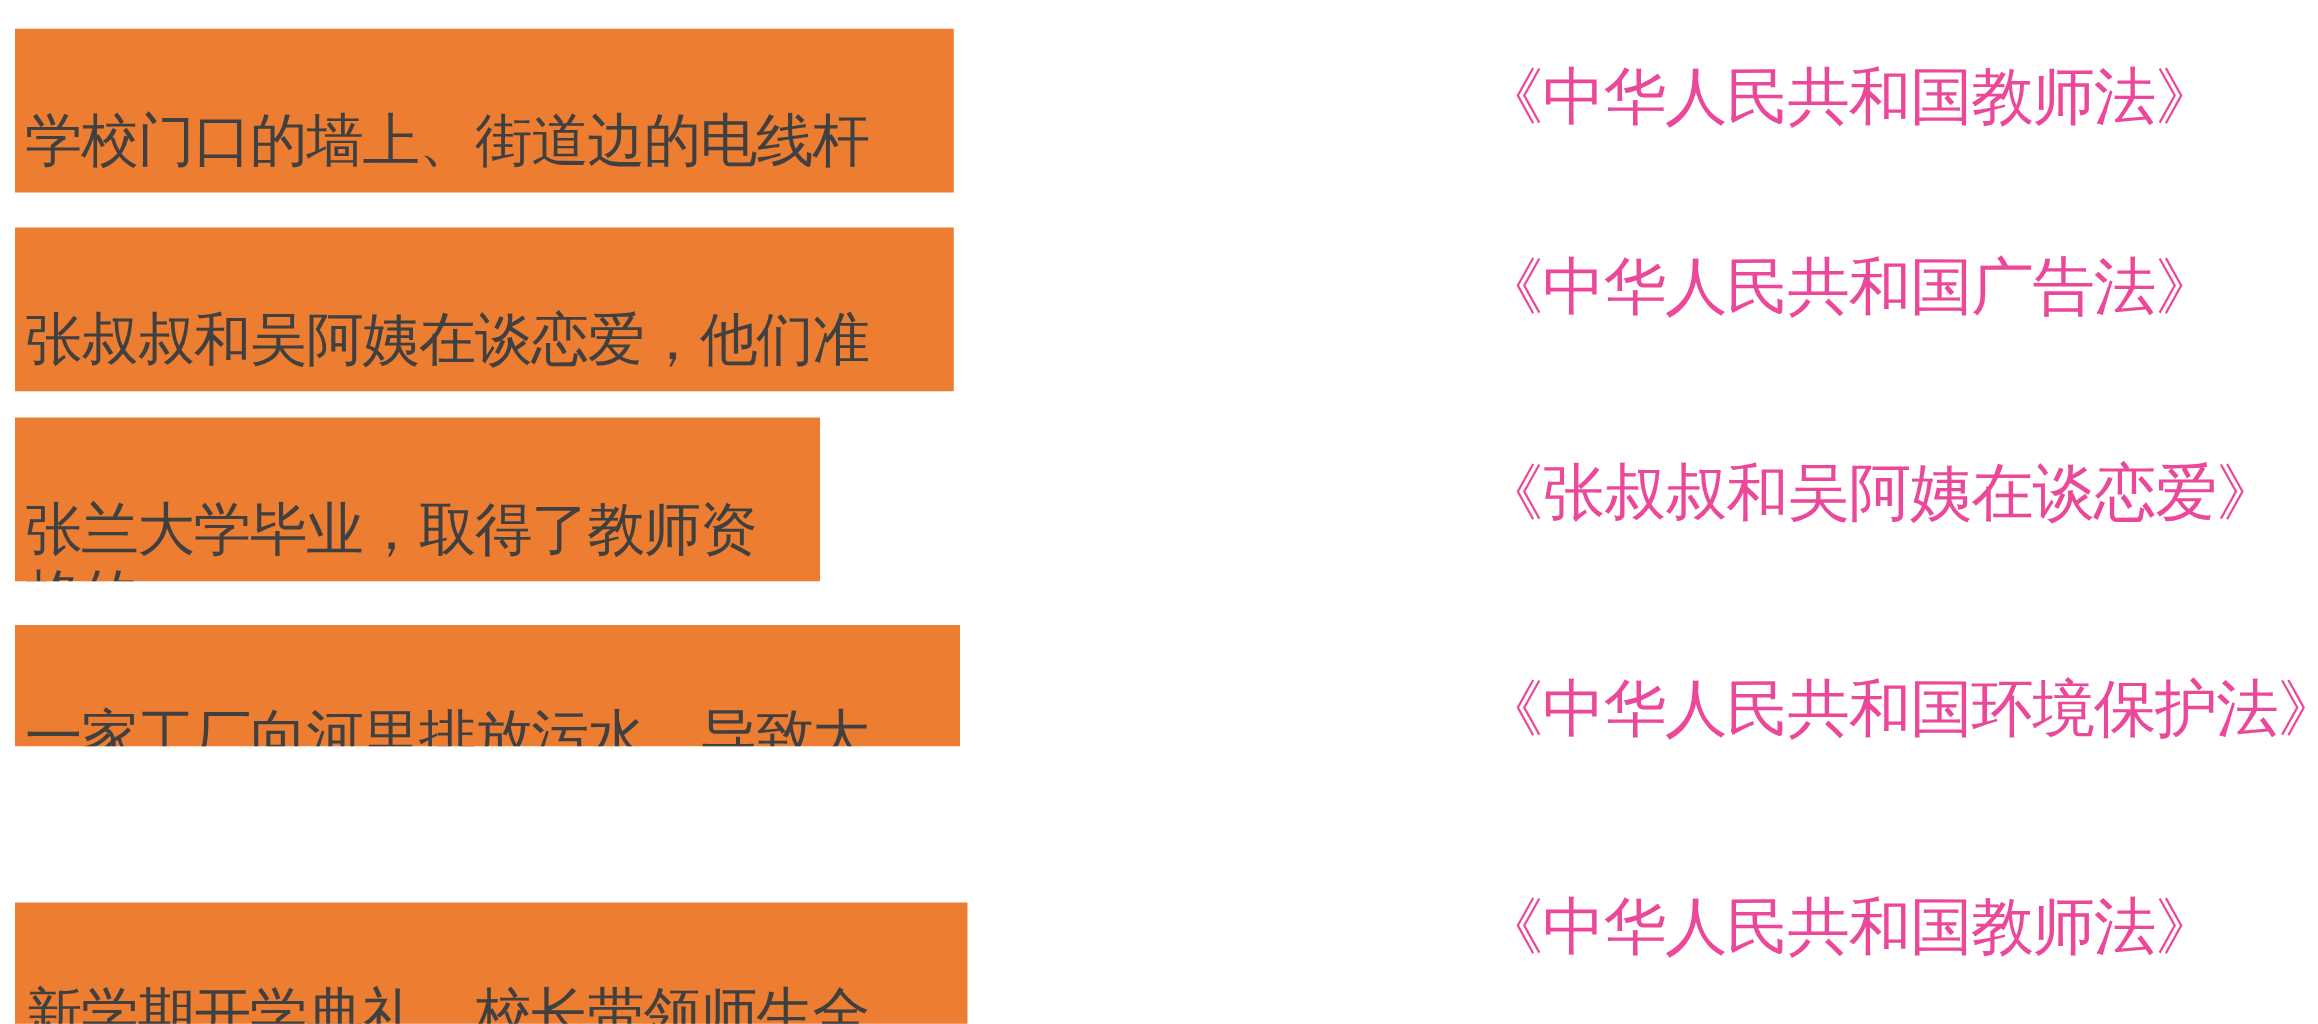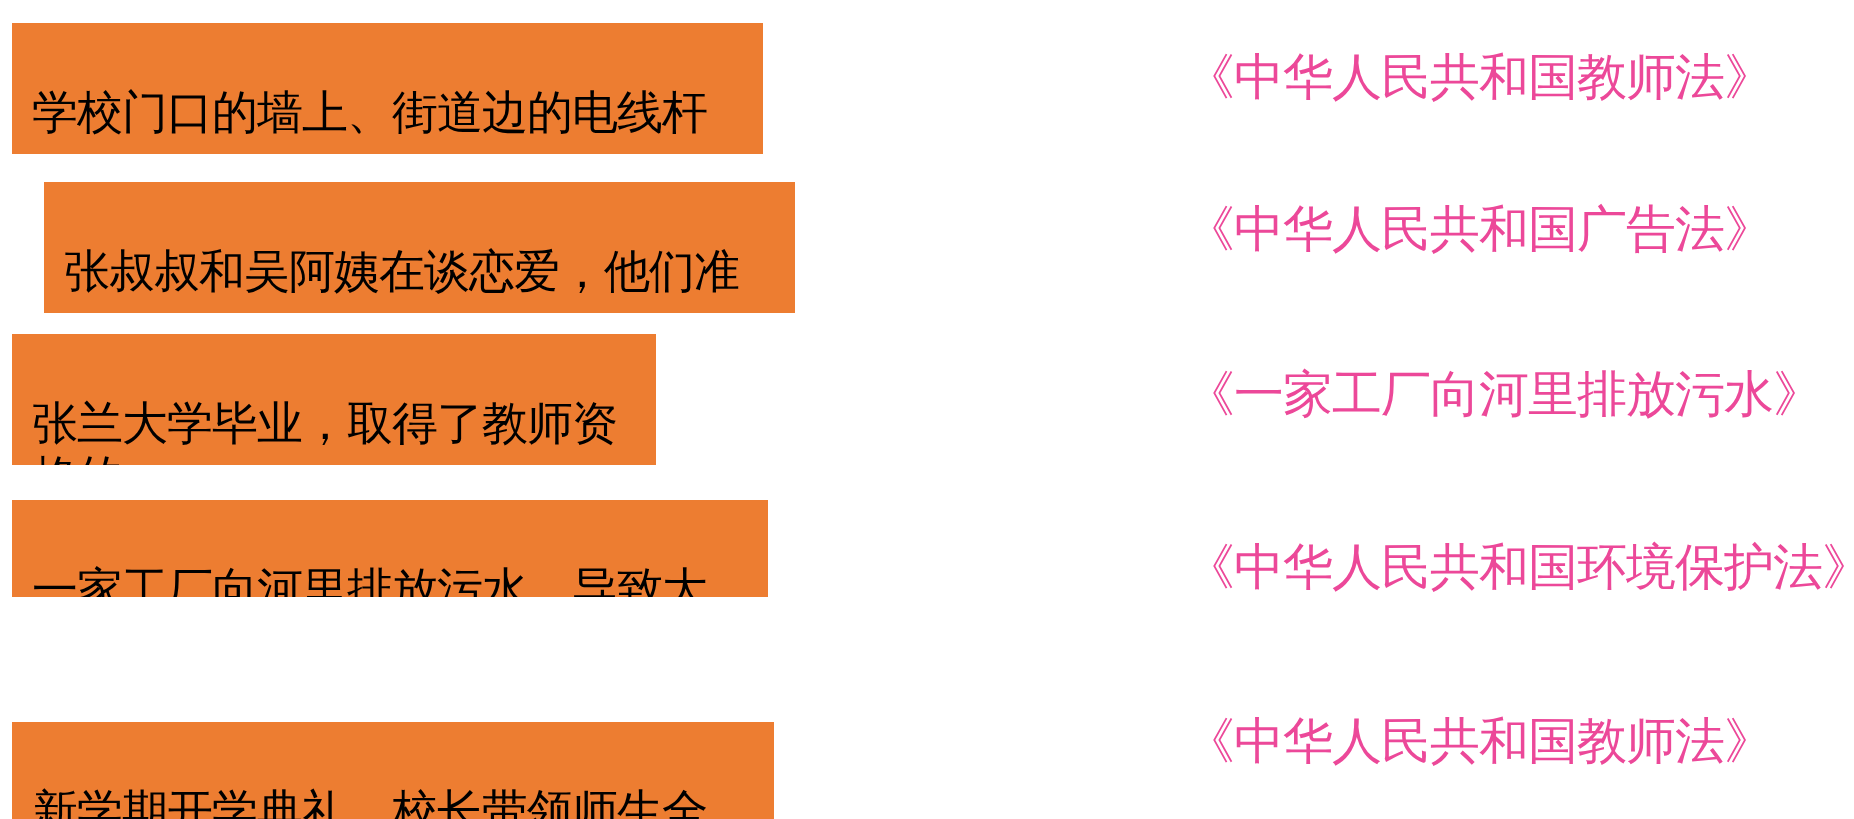--- a/index.html
+++ b/index.html
@@ -1,53 +1,53 @@
 <!DOCTYPE html>
 <html><head>
   <meta charset="utf-8">
   <style>
     html, body { margin:0; padding:0; background:#ffffff; }
     body { width:1854px; height:819px; position:relative; overflow:hidden;
            font-family: "DejaVu Sans", "Liberation Sans", sans-serif; }
     .case {
-      position:absolute; left:12px; background:#ED7D31; color:#000000;
-      box-sizing:border-box; padding:8px 14px 0 20px;
+      position:absolute; left:12px; background:#ED7D31; color:#404040;
+      box-sizing:border-box; padding:8px 14px 0 8px;
       font-size:46px; line-height:54px; letter-spacing:-1px;
       white-space:pre-line; overflow:hidden;
     }
     .law {
       position:absolute; left:1185px; color:#ec4899;
       font-size:50px; line-height:60px; white-space:nowrap; letter-spacing:-1px;
     }
   </style>
 </head>
 <body>
 
 <div>
   <div class="case" style="top:23px;width:751px;height:131px;">
     <div>学校门口的墙上、街道边的电线杆</div>
     
   </div>
-  <div class="case" style="top:182px;width:751px;height:131px;margin-left:32px;">
+  <div class="case" style="top:182px;width:751px;height:131px;">
     <div>张叔叔和吴阿姨在谈恋爱，他们准</div>
     
   </div>
   <div class="case" style="top:334px;width:644px;height:131px;">
     <div>张兰大学毕业，取得了教师资格的</div>
     
   </div>
   <div class="case" style="top:500px;width:756px;height:97px;">
     <div>一家工厂向河里排放污水，导致大</div>
     
   </div>
   <div class="case" style="top:698px;width:762px;height:165px;margin-top:24px;">
     <div>新学期开学典礼，校长带领师生全</div>
     
   </div>
 </div>
 
 <div>
   <div class="law" style="top:47px;">《中华人民共和国教师法》</div>
   <div class="law" style="top:199px;text-align:right;">《中华人民共和国广告法》</div>
-  <div class="law" style="top:364px;">《一家工厂向河里排放污水》</div>
+  <div class="law" style="top:364px;">《张叔叔和吴阿姨在谈恋爱》</div>
   <div class="law" style="top:537px;">《中华人民共和国环境保护法》</div>
   <div class="law" style="top:711px;">《中华人民共和国教师法》</div>
 </div>
 
 </body></html>

